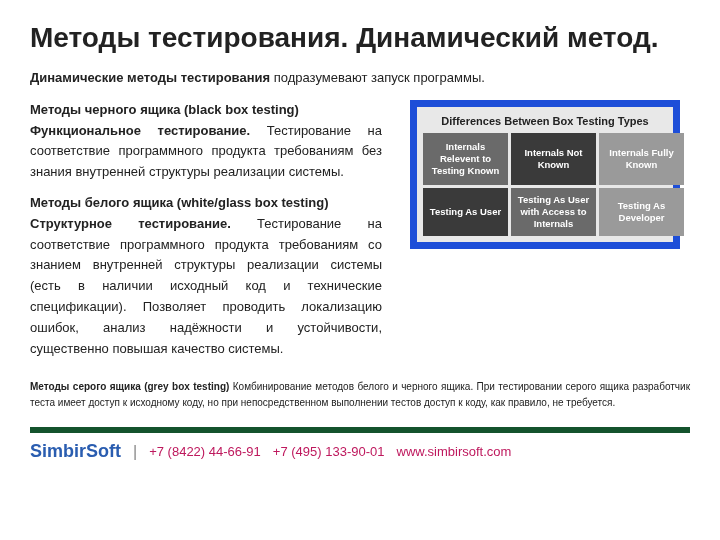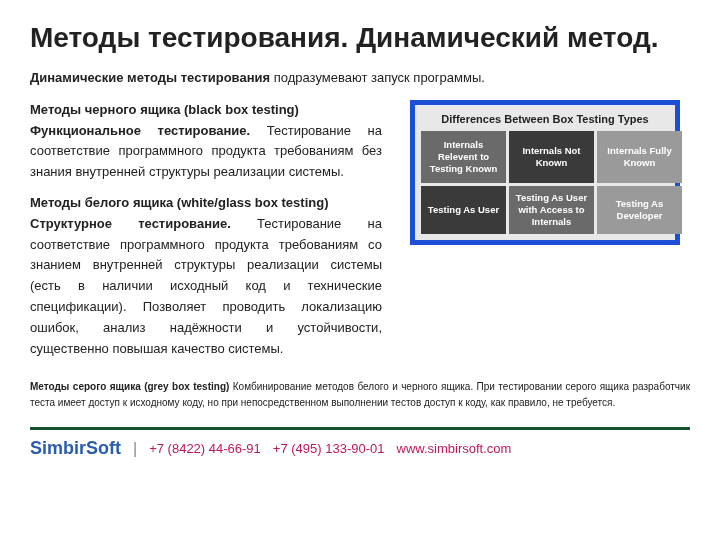--- a/index.html
+++ b/index.html
@@ -45,21 +45,21 @@
       text-align: justify;
     }
     .section-title {
       font-weight: bold;
     }
     .section-subtitle {
       font-weight: bold;
       font-style: normal;
     }
     .diagram-container {
-      border: 5px solid #1d4ed8;
+      border: 7px solid #1d4ed8;
       background: #e8e8e8;
       padding: 8px 6px 6px 6px;
       width: 270px;
     }
     .diagram-title {
       font-size: 11px;
       font-weight: bold;
       text-align: center;
       margin-bottom: 6px;
       color: #222;
@@ -85,21 +85,21 @@
       background: #3a3a3a;
     }
     .box-mid {
       background: #6a6a6a;
     }
     .box-light {
       background: #9a9a9a;
     }
     .footer {
       margin-top: 16px;
-      border-top: 3px solid #14532d;
+      border-top: 6px solid #14532d;
       padding-top: 8px;
       display: flex;
       align-items: center;
       gap: 12px;
       font-size: 13px;
     }
     .footer-brand {
       font-size: 18px;
       font-weight: bold;
       color: #2a5db0;

